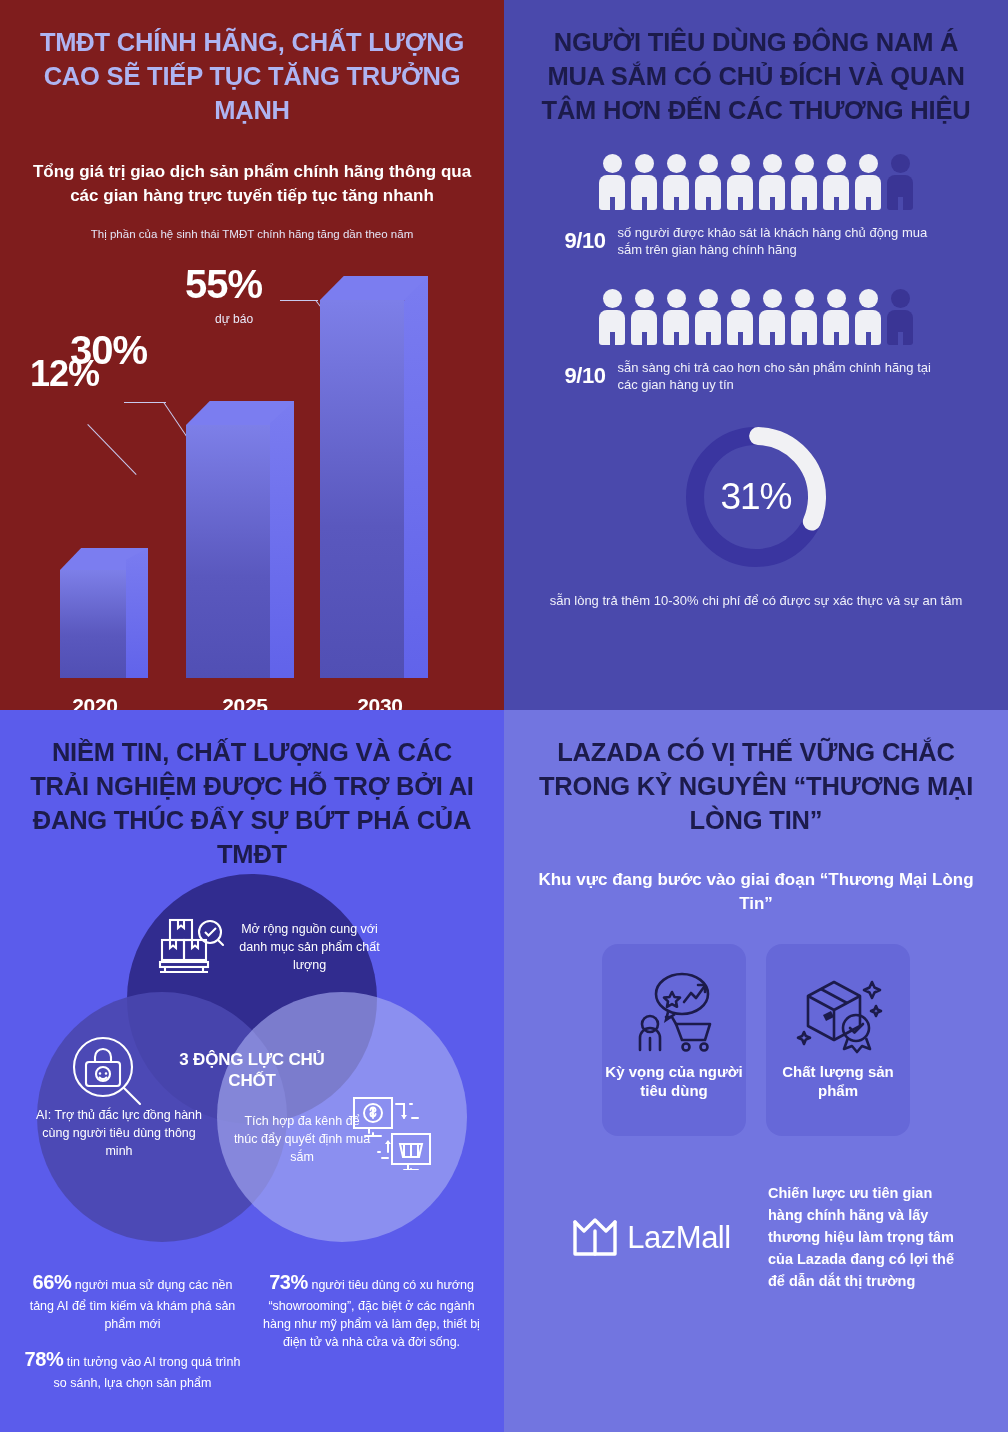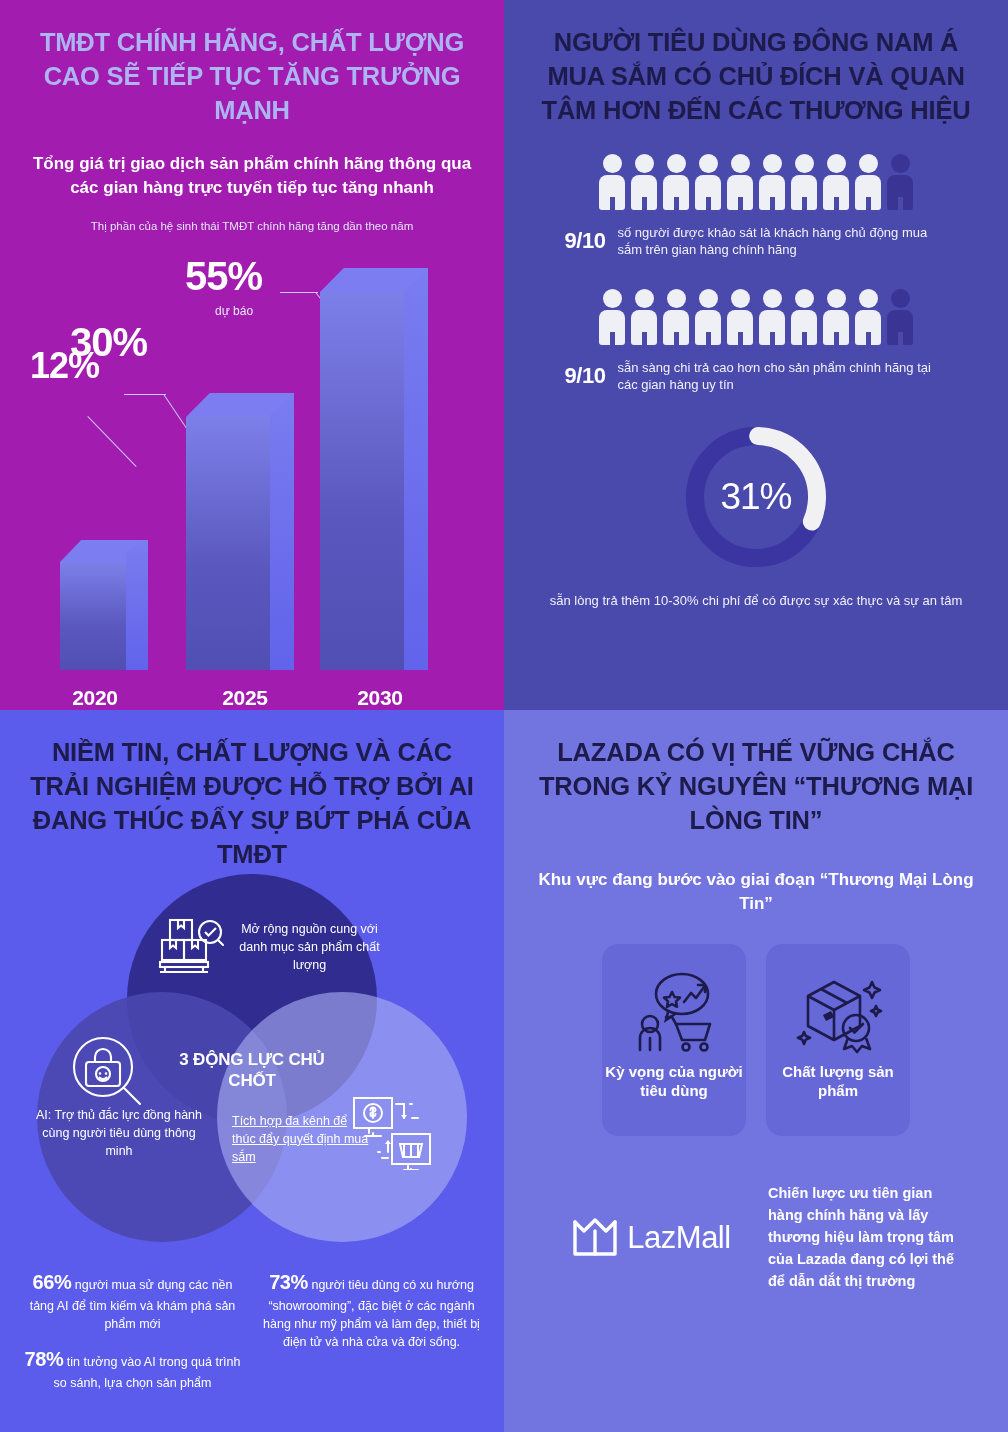--- a/index.html
+++ b/index.html
@@ -10,21 +10,21 @@
     overflow: hidden;
   }
   .page {
     position: relative;
     width: 1008px; height: 1432px;
     display: grid;
     grid-template-columns: 504px 504px;
     grid-template-rows: 710px 722px;
   }
   .panel { position: relative; overflow: hidden; }
-  .p-tl { background: #a21caf; }
+  .p-tl { background: #7f1d1d; }
   .p-tr { background: #4A49AC; }
   .p-bl { background: #5B5CEB; }
   .p-br { background: #7275E0; }
 
   
   .headline {
     text-align: center;
     font-weight: 700;
     font-size: 25.5px;
     line-height: 1.33;
@@ -179,21 +179,21 @@
   .br-foot .ftxt { flex: 1; color: #ffffff; font-size: 14.5px; font-weight: 700; line-height: 1.52; }
 </style>
 </head>
 <body>
 
 <div class="page">
 
   <section class="panel p-tl">
     <div class="tl-pad">
       <h1 class="headline light">TMĐT CHÍNH HÃNG, CHẤT LƯỢNG CAO SẼ TIẾP TỤC TĂNG TRƯỞNG MẠNH</h1>
-      <p class="subhead" style="margin-top:24px;">Tổng giá trị giao dịch sản phẩm chính hãng thông qua các gian hàng trực tuyến tiếp tục tăng nhanh</p>
+      <p class="subhead" style="margin-top:32px;">Tổng giá trị giao dịch sản phẩm chính hãng thông qua các gian hàng trực tuyến tiếp tục tăng nhanh</p>
       <p class="microcopy" style="margin-top:18px;">Thị phần của hệ sinh thái TMĐT chính hãng tăng dần theo năm</p>
     </div>
 
     <div class="chart-wrap">
 
       <div class="leader" style="left:88px; top:166px; width:70px; transform:rotate(46deg);"></div>
       <div class="leader" style="left:280px; top:42px; width:38px;"></div>
       <div class="leader" style="left:316px; top:42px; width:30px; transform:rotate(52deg);"></div>
       <div class="leader" style="left:124px; top:144px; width:42px;"></div>
       <div class="leader" style="left:164px; top:144px; width:60px; transform:rotate(56deg);"></div>
@@ -422,21 +422,21 @@
         <path d="M60 22h6" stroke-linecap="round"></path>
         <rect x="40" y="38" width="38" height="30"></rect>
         <path d="M56 68v5M52 74h14M59 73v1" stroke-linecap="round"></path>
         <path d="M48 48h22l-3 13H51z"></path>
           <path d="M52 48v13M59 48v13M66 48v13"></path>
         <path d="M36 56v-10" stroke-linecap="round"></path>
           <path d="M33 48l3-4 3 4" fill="#fff" stroke="none"></path>
         <path d="M26 56h4" stroke-linecap="round" stroke-dasharray="2 3"></path>
         <path d="M30 62h6" stroke-linecap="round"></path>
       </svg>
-      <div class="venn-txt" style="left:232px; top:238px; width:140px; text-align:left;text-decoration:underline;">Tích hợp đa kênh để thúc đẩy quyết định mua sắm</div>
+      <div class="venn-txt" style="left:232px; top:238px; width:140px; text-align:center;">Tích hợp đa kênh để thúc đẩy quyết định mua sắm</div>
 
       <div class="venn-center">3 ĐỘNG LỰC CHỦ CHỐT</div>
     </div>
 
     <div class="bl-stats">
       <div class="col">
         <p class="bl-stat">
           <b>66%</b>
           <span>người mua sử dụng các nền tảng AI để tìm kiếm và khám phá sản phẩm mới</span>
         </p>

